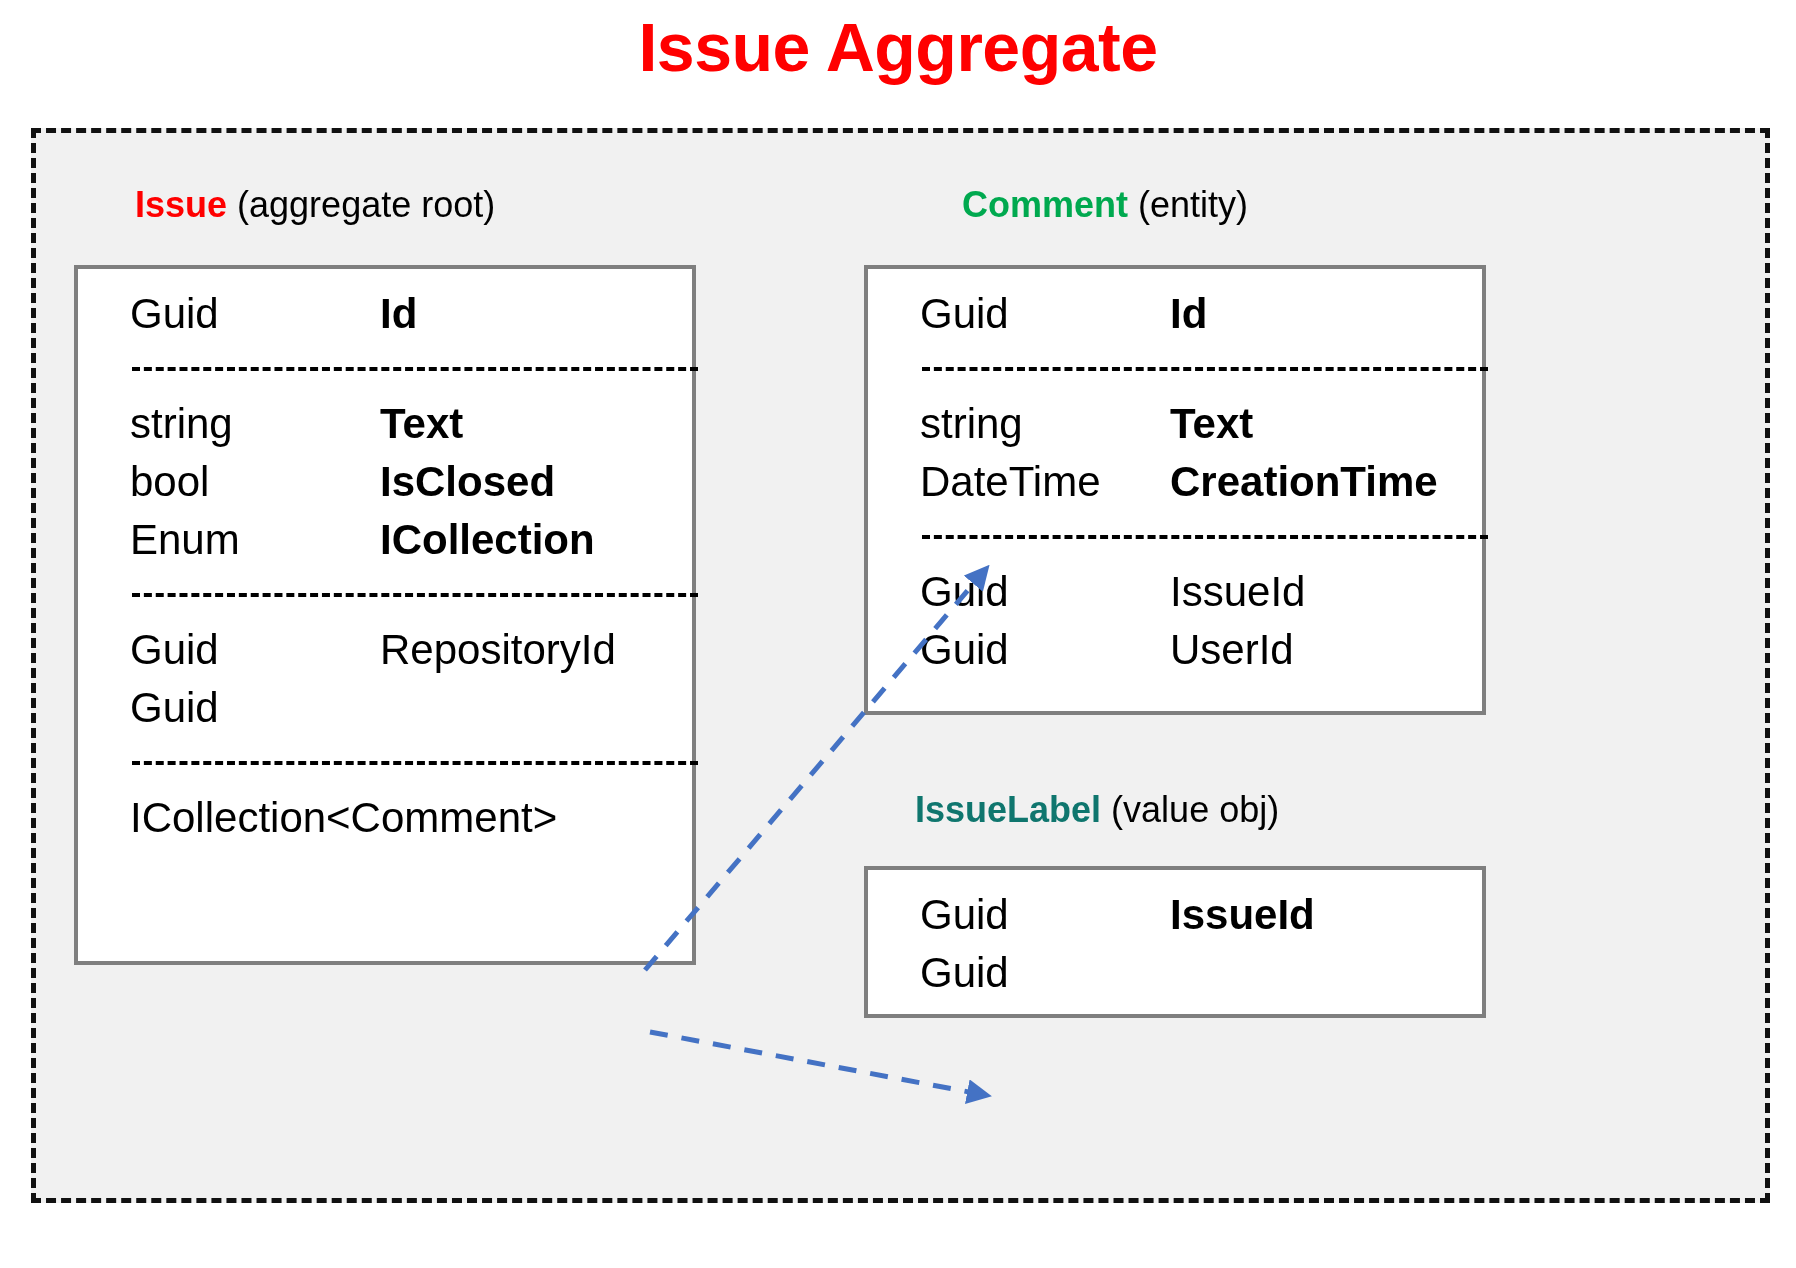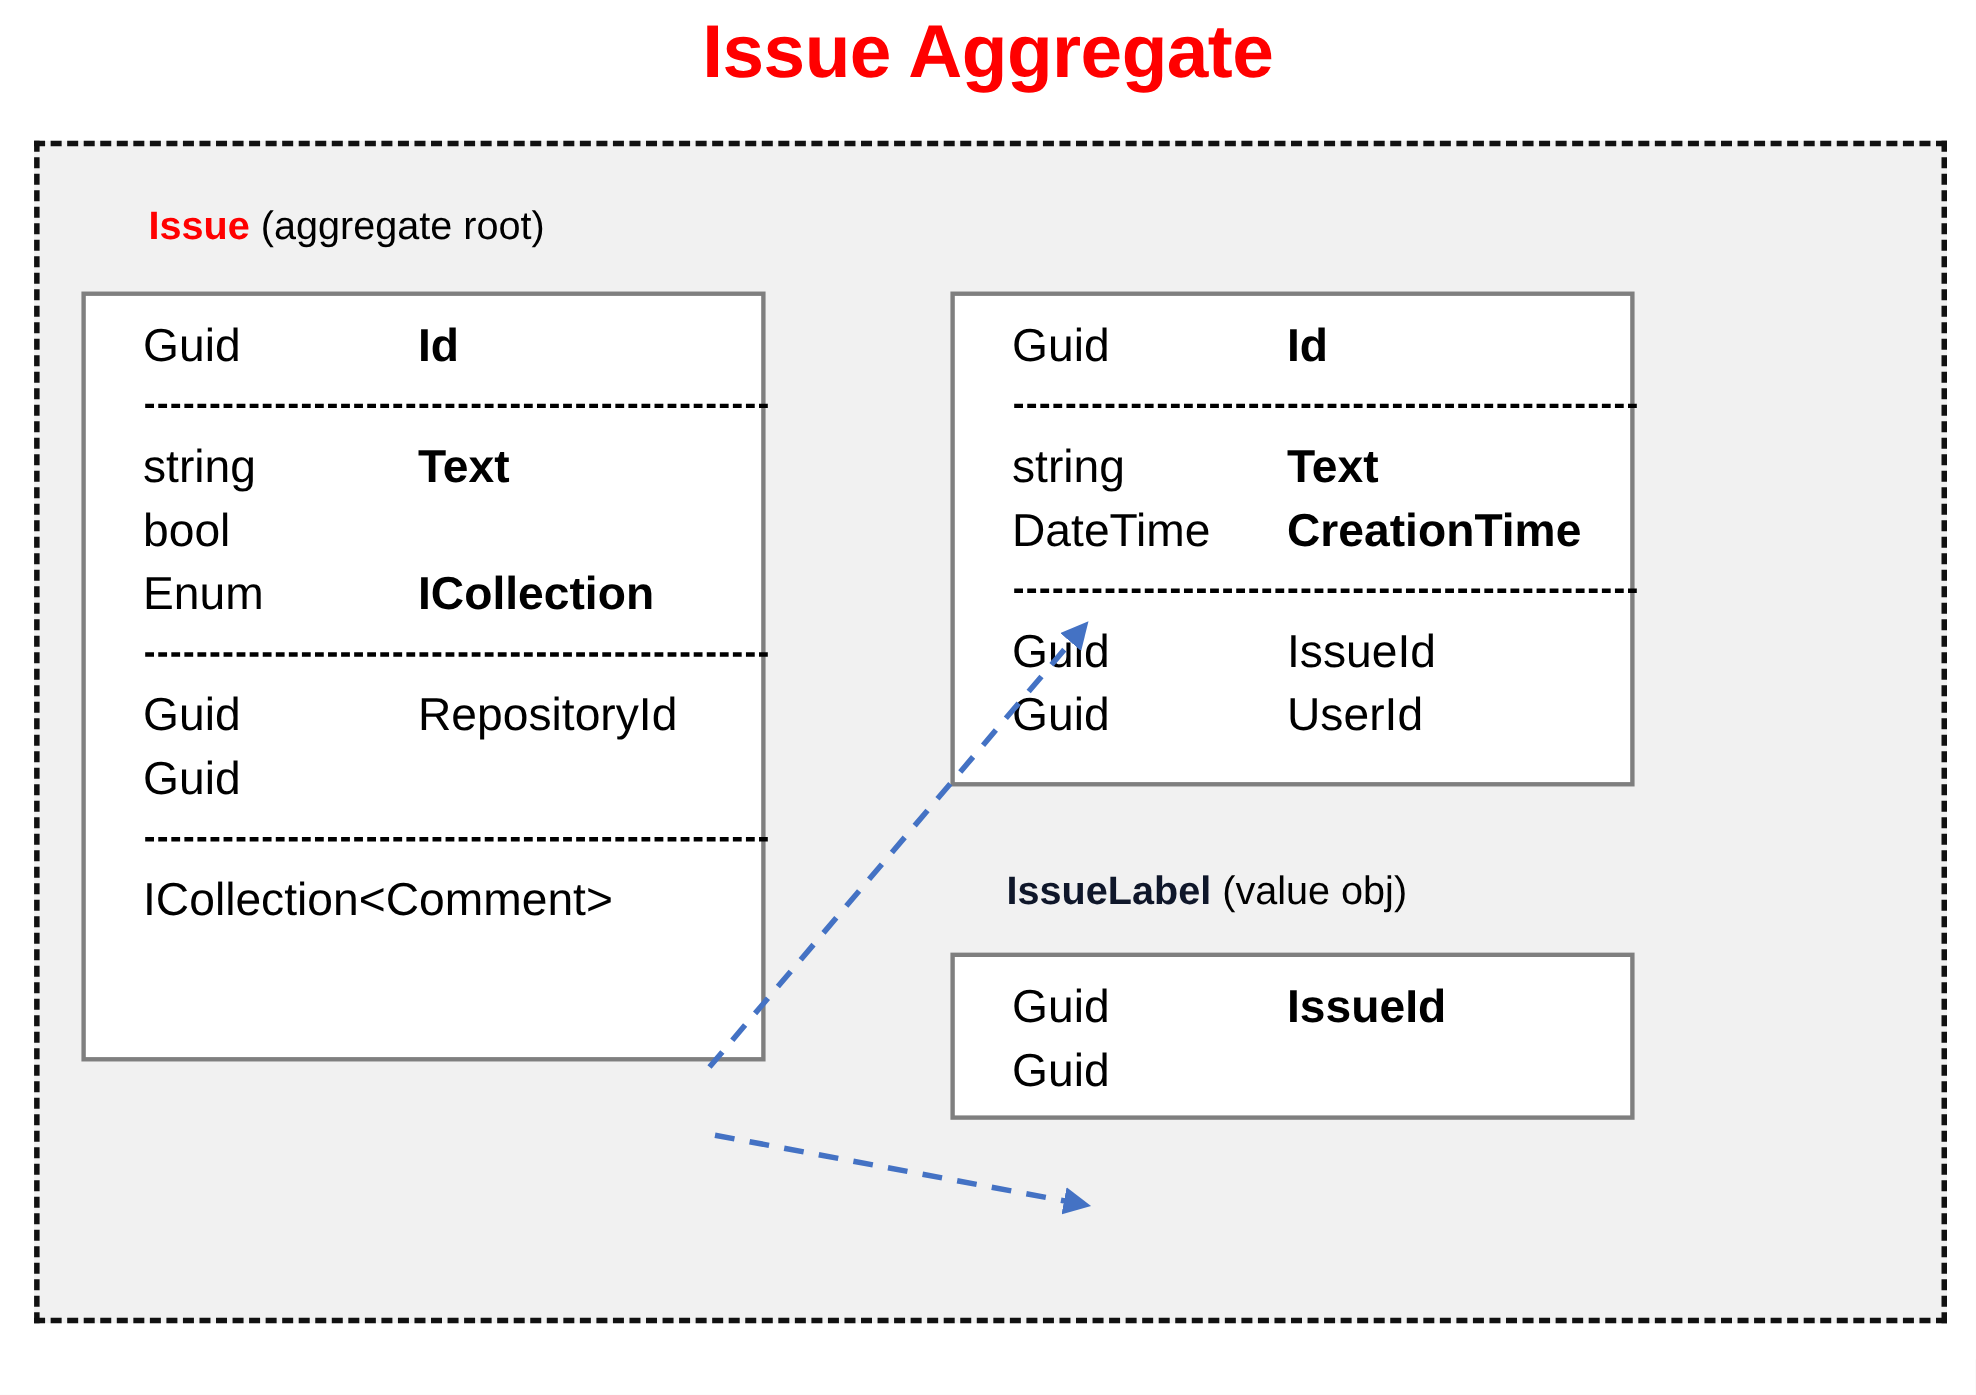--- a/index.html
+++ b/index.html
@@ -150,20 +150,21 @@
       </div>
 
       <div class="member-separator"></div>
 
       <div class="member-row">
         <span class="member-type">string</span>
         <span class="member-name bold">Text</span>
       </div>
       <div class="member-row">
         <span class="member-type">bool</span>
+        <span class="member-name bold">IsClosed</span>
       </div>
       <div class="member-row">
         <span class="member-type">Enum</span>
         <span class="member-name bold">ICollection</span>
       </div>
 
       <div class="member-separator"></div>
 
       <div class="member-row">
         <span class="member-type">Guid</span>
@@ -175,20 +176,23 @@
 
       <div class="member-separator"></div>
 
       <div class="member-row full">
         <span class="member-type">ICollection&lt;Comment&gt;</span>
       </div>
 
     </div>
   </div>
 
+  <div class="group-heading" id="heading-comment">
+    <span class="entity-name" style="color:#00a94f">Comment</span><span class="entity-kind"> (entity)</span>
+  </div>
 
   <div class="class-box" id="box-comment">
     <div class="box-inner">
 
       <div class="member-row">
         <span class="member-type">Guid</span>
         <span class="member-name bold">Id</span>
       </div>
 
       <div class="member-separator"></div>
@@ -210,21 +214,21 @@
       </div>
       <div class="member-row">
         <span class="member-type">Guid</span>
         <span class="member-name">UserId</span>
       </div>
 
     </div>
   </div>
 
   <div class="group-heading" id="heading-issuelabel">
-    <span class="entity-name" style="color:#0f172a">IssueLabel</span><span class="entity-kind"> (value obj)</span>
+    <span class="entity-name" style="color:#0f766e">IssueLabel</span><span class="entity-kind"> (value obj)</span>
   </div>
 
   <div class="class-box" id="box-issuelabel">
     <div class="box-inner">
       <div class="member-row">
         <span class="member-type">Guid</span>
         <span class="member-name bold">IssueId</span>
       </div>
       <div class="member-row">
         <span class="member-type">Guid</span>

